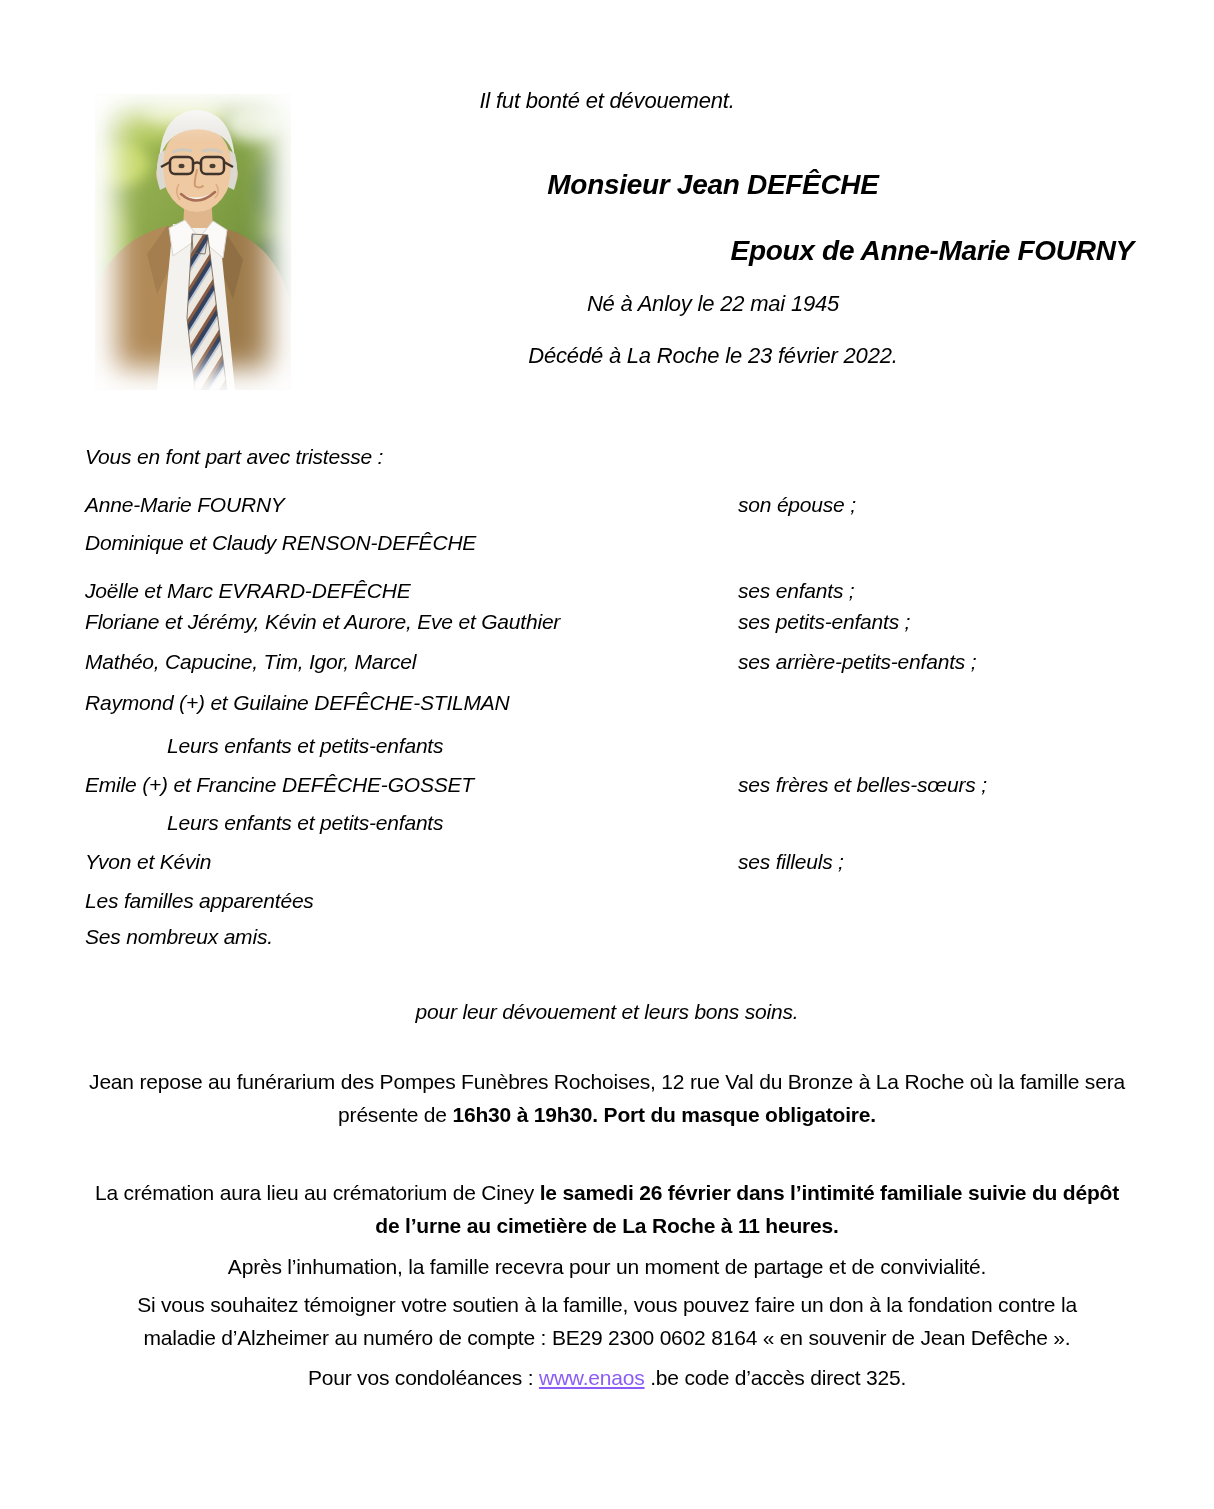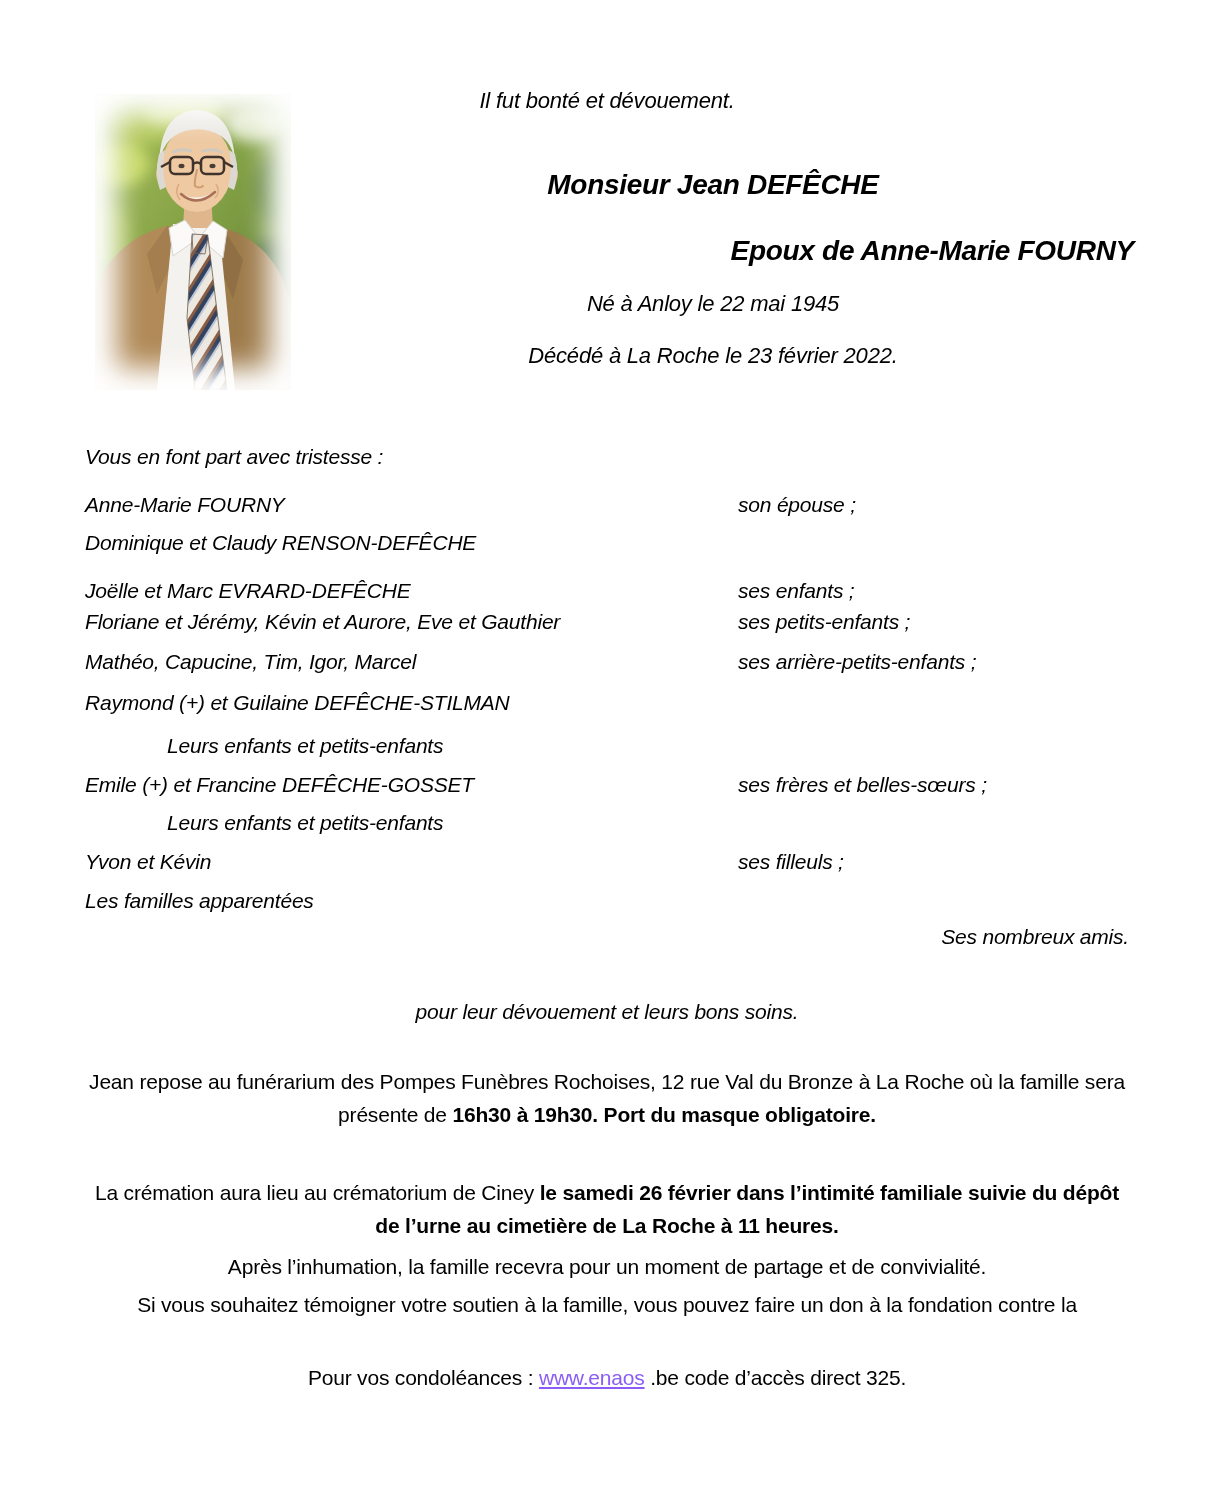--- a/index.html
+++ b/index.html
@@ -159,21 +159,21 @@
       <span class="f-rel"></span>
     </div>
     <div class="f-line" style="top:405px;">
       <span class="f-name">Yvon et Kévin</span>
       <span class="f-rel">ses filleuls ;</span>
     </div>
     <div class="f-line" style="top:444px;">
       <span class="f-name">Les familles apparentées</span>
       <span class="f-rel"></span>
     </div>
-    <div class="f-line" style="top:480px;text-align:right;">
+    <div class="f-line" style="top:480px;">
       <span class="f-name">Ses nombreux amis.</span>
       <span class="f-rel"></span>
     </div>
   </div>
 
   <div class="abs full it t21" style="top:999px;">pour leur dévouement et leurs bons soins.</div>
 
   <div class="abs full t21" style="top:1069px;">Jean repose au funérarium des Pompes Funèbres Rochoises, 12 rue Val du Bronze à La Roche où la famille sera</div>
   <div class="abs full t21" style="top:1102px;">
     <span>présente de </span><b>16h30 à 19h30. Port du masque obligatoire.</b>
@@ -182,18 +182,19 @@
   <div class="abs full t21" style="top:1180px;">
     <span>La crémation aura lieu au crématorium de Ciney </span><b>le samedi 26 février dans l’intimité familiale suivie du dépôt</b>
   </div>
   <div class="abs full t21" style="top:1213px;">
     <b>de l’urne au cimetière de La Roche à 11 heures.</b>
   </div>
 
   <div class="abs full t21" style="top:1254px;">Après l’inhumation, la famille recevra pour un moment de partage et de convivialité.</div>
 
   <div class="abs full t21" style="top:1292px;">Si vous souhaitez témoigner votre soutien à la famille, vous pouvez faire un don à la fondation contre la</div>
+  <div class="abs full t21" style="top:1325px;">maladie d’Alzheimer au numéro de compte : BE29 2300 0602 8164 « en souvenir de Jean Defêche ».</div>
 
   <div class="abs full t21" style="top:1365px;">
     <span>Pour vos condoléances : </span><a class="link">www.enaos</a><span> .be code d’accès direct 325.</span>
   </div>
 
 </div>
 
 </body></html>

